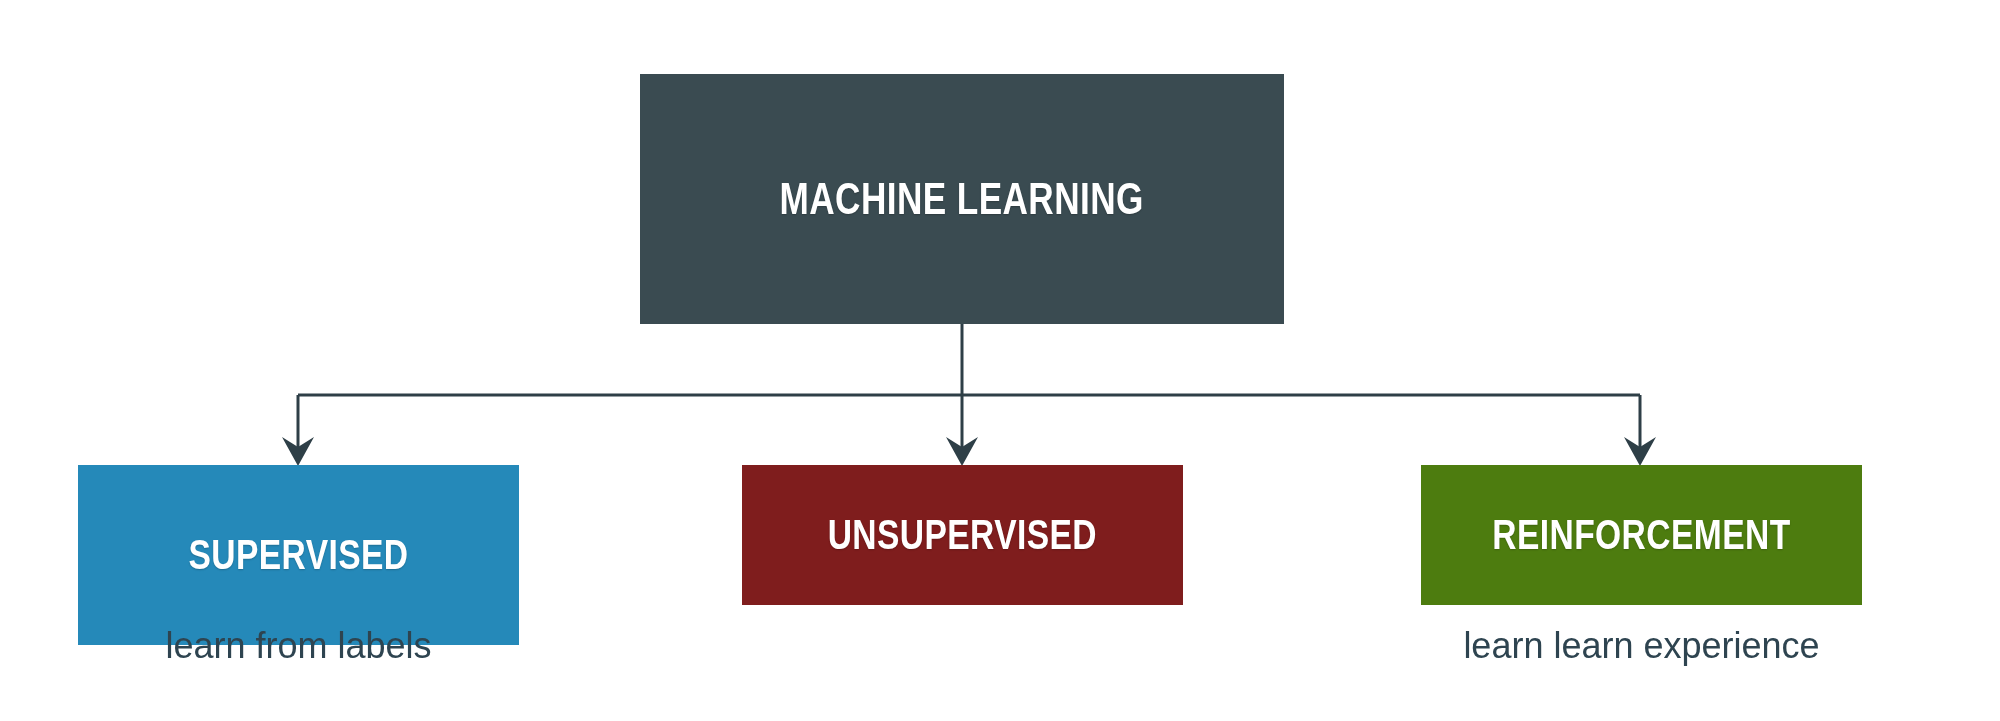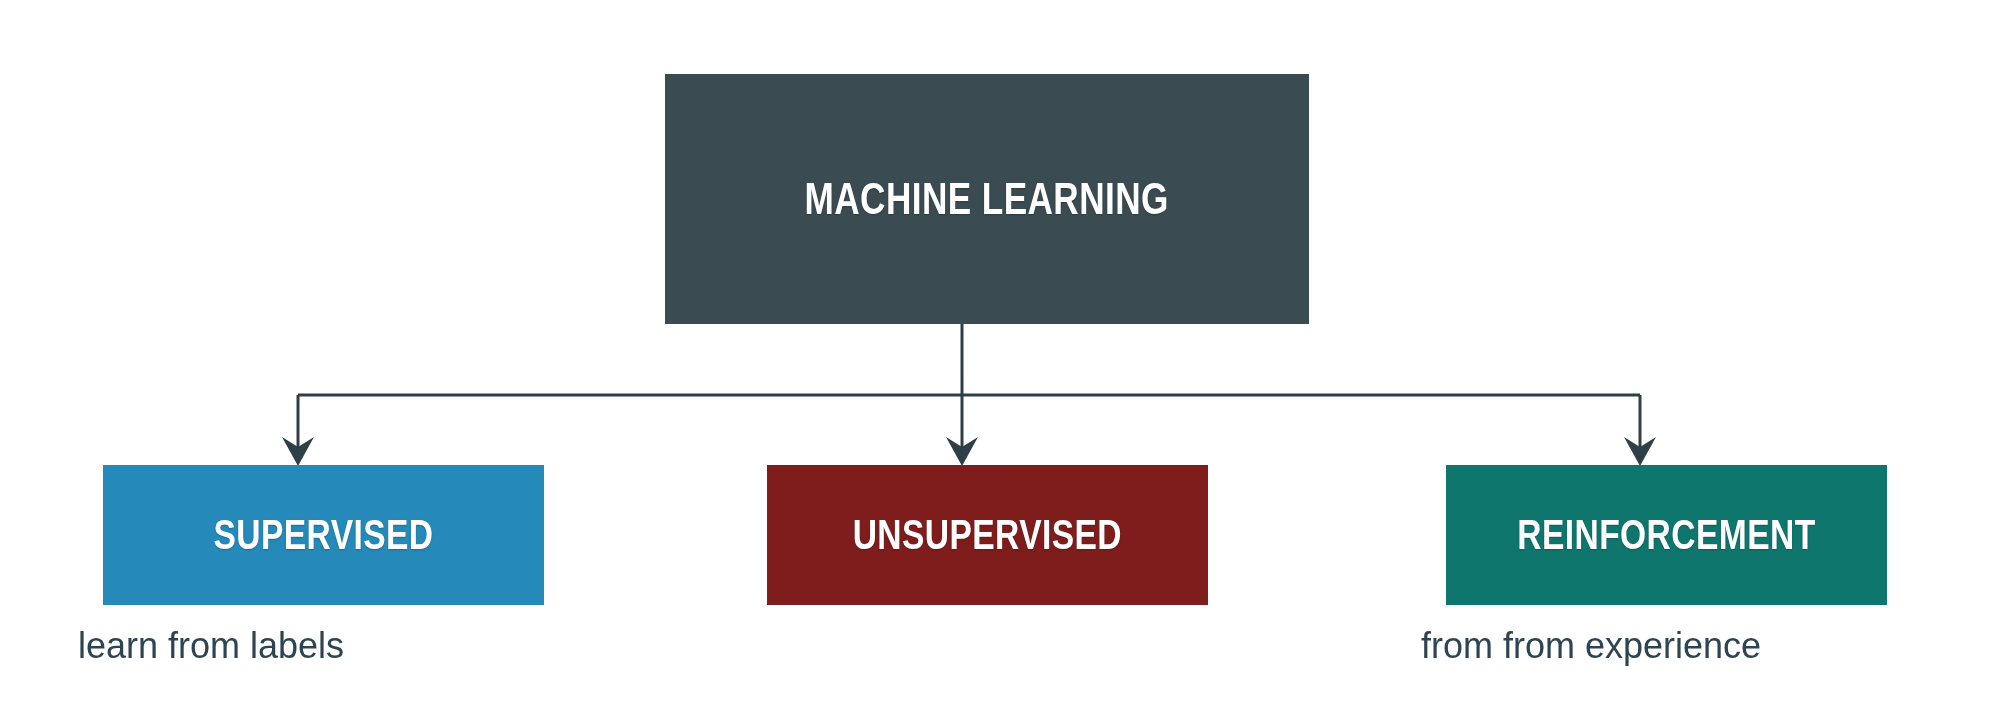--- a/index.html
+++ b/index.html
@@ -33,21 +33,20 @@
   }
 
   
   .node {
     position: absolute;
     box-sizing: border-box;
     display: flex;
     align-items: center;
     justify-content: center;
     text-align: center;
-    margin-left: 25px;
   }
 
   .node-label {
     font-family: "Liberation Sans", sans-serif;
     font-weight: bold;
     color: #ffffff;
     letter-spacing: 0.5px;
     transform: scaleX(0.80);
     transform-origin: center center;
     white-space: nowrap;
@@ -62,21 +61,21 @@
     background: #3a4b51;
   }
   #node-root .node-label {
     font-size: 44px;
   }
 
   #node-supervised {
     left: 78px;
     top: 465px;
     width: 441px;
-    height: 140px;
+    height: 180px;
     background: #2589b9;
   }
   #node-unsupervised {
     left: 742px;
     top: 465px;
     width: 441px;
     height: 140px;
     background: #53b386;
   }
   #node-reinforcement {
@@ -88,20 +87,21 @@
   }
   .leaf .node-label {
     font-size: 42px;
   }
 
   
   .caption {
     position: absolute;
     top: 625px;
     width: 441px;
+    text-align: center;
     font-family: "Liberation Sans", sans-serif;
     font-size: 36px;
     font-weight: 400;
     color: #2e4450;
     white-space: nowrap;
   }
   #caption-supervised   { left: 78px; }
   #caption-unsupervised { left: 742px; }
   #caption-reinforcement{ left: 1421px; }
 </style>
@@ -136,22 +136,22 @@
   </div>
 
   <div class="node leaf" id="node-supervised" style="background: rgb(37, 137, 185);">
     <span class="node-label">SUPERVISED</span>
   </div>
 
   <div class="node leaf" id="node-unsupervised" style="background: #7f1d1d;">
     <span class="node-label">UNSUPERVISED</span>
   </div>
 
-  <div class="node leaf" id="node-reinforcement" style="background: #0f766e;">
+  <div class="node leaf" id="node-reinforcement" style="background: #4d7c0f;">
     <span class="node-label">REINFORCEMENT</span>
   </div>
 
   <div class="caption" id="caption-supervised" style="color: rgb(46, 68, 80);">learn from labels</div>
 
 
-  <div class="caption" id="caption-reinforcement" style="color: rgb(46, 68, 80);">from from experience</div>
+  <div class="caption" id="caption-reinforcement" style="color: rgb(46, 68, 80);">learn learn experience</div>
 
 </div>
 
 </body></html>

